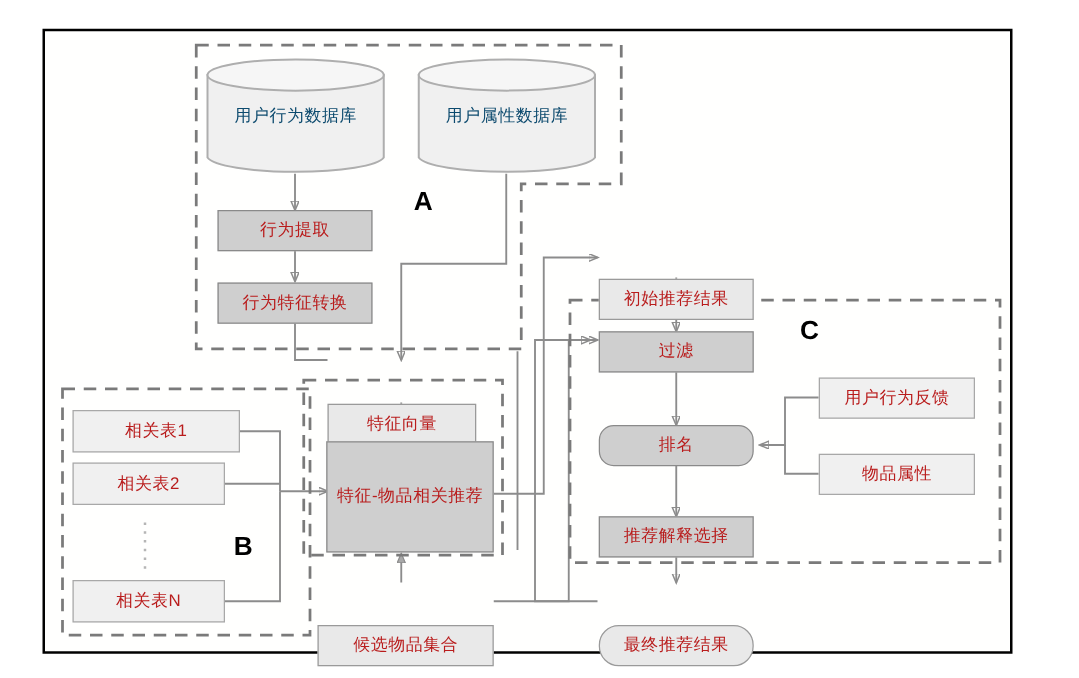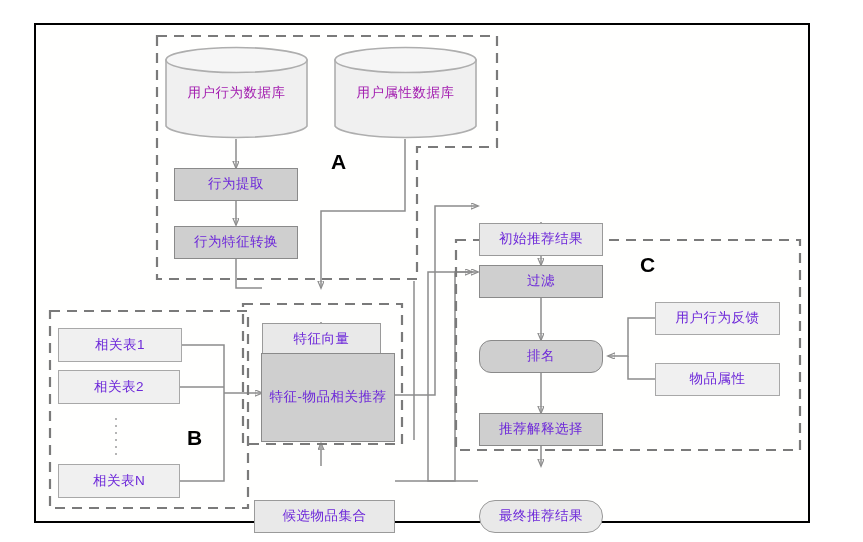--- a/index.html
+++ b/index.html
@@ -1,28 +1,28 @@
 <!DOCTYPE html>
 <html><head>
 <meta charset="utf-8">
 <style>
   html,body{margin:0;padding:0;background:#ffffff;}
   body{font-family:"Liberation Sans","DejaVu Sans",sans-serif;}
   #stage{position:relative;width:863px;height:542px;background:#ffffff;overflow:hidden;}
   #frame{position:absolute;left:34px;top:23px;width:776px;height:500px;border:2.5px solid #000;background:#fffffe;box-sizing:border-box;}
   svg.layer{position:absolute;left:0;top:0;width:863px;height:542px;pointer-events:none;}
   .node{position:absolute;box-sizing:border-box;display:flex;align-items:center;justify-content:center;text-align:center;
-        font-size:13.5px;color:#6d28d9;line-height:1.25;letter-spacing:.5px;}
+        font-size:13.5px;color:#b91c1c;line-height:1.25;letter-spacing:.5px;}
   .node.light{background:#e9e9e9;border:1.6px solid #9a9a9a;margin-top:34px;}
   .node.dark{background:#cfcfcf;border:1.6px solid #8a8a8a;}
   .node.plain{background:#f0f0f0;border:1.6px solid #a8a8a8;}
   .grouplabel{position:absolute;font-weight:bold;font-size:21px;color:#000;font-family:"Liberation Sans","DejaVu Sans",sans-serif;}
   .cyl{position:absolute;}
   .cyl .cyl-text{position:absolute;left:0;right:0;top:50%;transform:translateY(-50%);
-      text-align:center;font-size:13.5px;color:#a21caf;letter-spacing:.5px;}
+      text-align:center;font-size:13.5px;color:#0c4a6e;letter-spacing:.5px;}
 </style>
 </head>
 <body>
 
 <div id="stage">
 
   <div id="frame"></div>
 
   <svg class="layer" viewBox="0 0 863 542">
     <defs>
@@ -120,21 +120,21 @@
 
   <div class="node dark" style="left:261px;top:353px;width:134px;height:89px;">
     <span>特征-物品</span>
     <span>相关推荐</span>
   </div>
 
   <div class="node light" style="left:254px;top:466px;width:141px;height:33px;">
     <span>候选物品集合</span>
   </div>
 
-  <div class="node plain" style="left:58px;top:328px;width:124px;height:34px;">
+  <div class="node plain" style="left:58px;top:328px;width:134px;height:34px;">
     <span>相关表1</span>
   </div>
 
   <div class="node plain" style="left:58px;top:370px;width:122px;height:34px;">
     <span>相关表2</span>
   </div>
 
   <div class="node plain" style="left:58px;top:464px;width:122px;height:34px;">
     <span>相关表N</span>
   </div>

